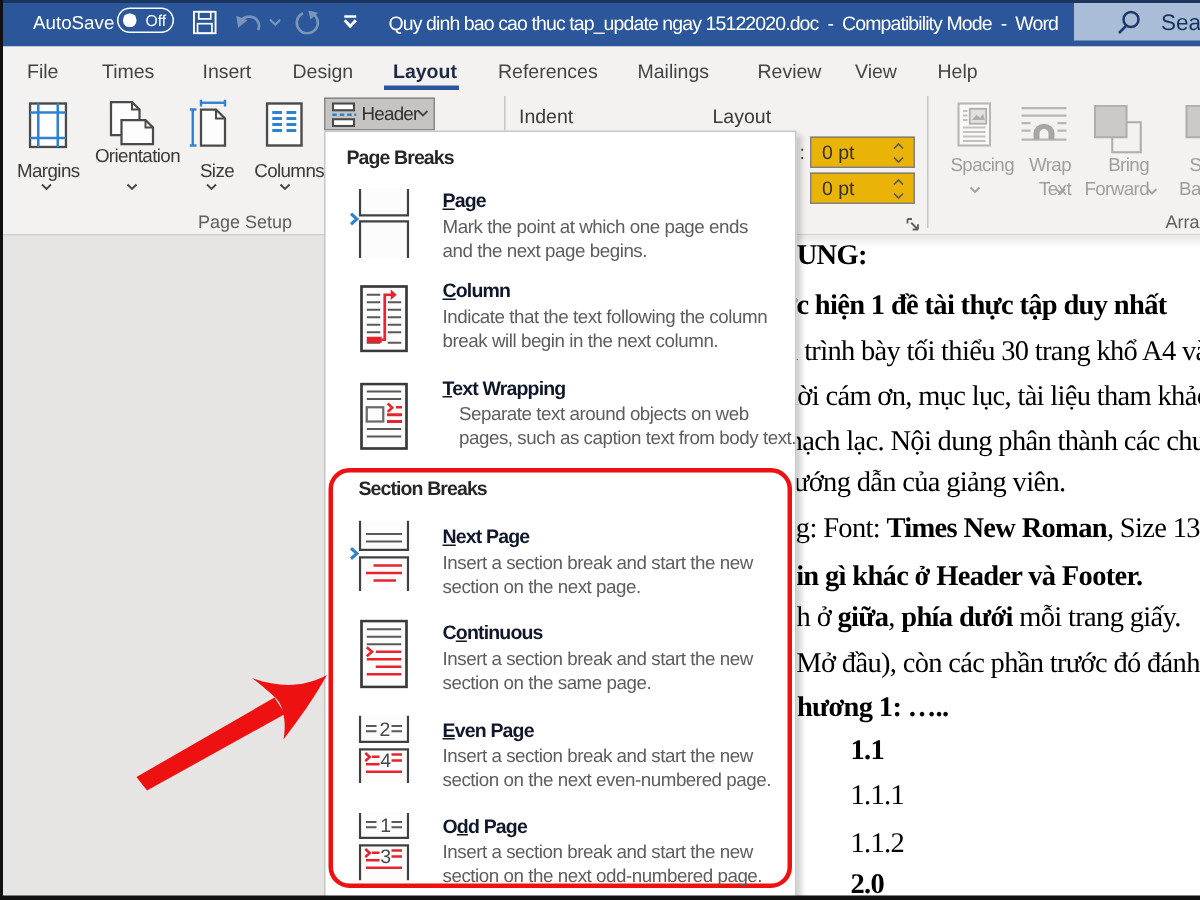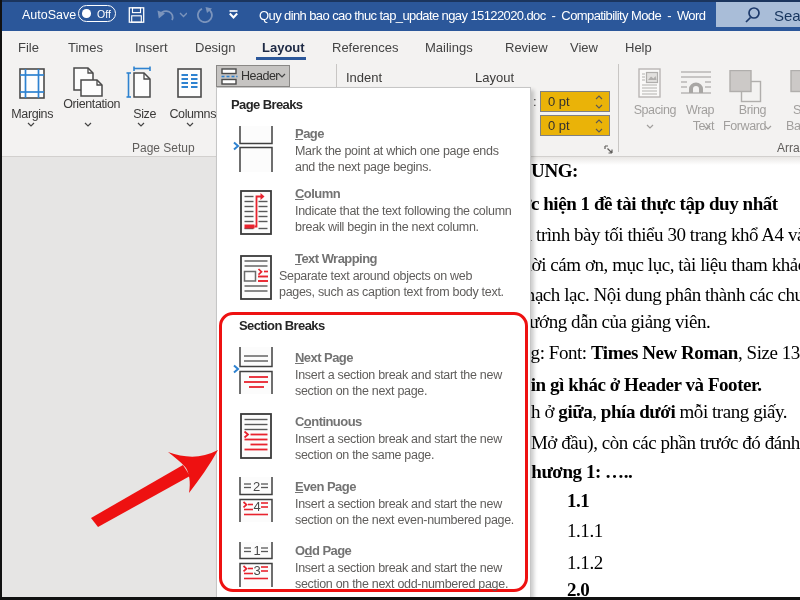--- a/index.html
+++ b/index.html
@@ -36,21 +36,21 @@
 .gray{color:#a19f9d;}
 
 #breaksbtn{left:216px;top:65px;width:74px;height:22px;background:#c6c4c2;border:1px solid #8a8886;box-sizing:border-box;}
 #breakslbl{left:241px;top:69px;font-size:12.5px;letter-spacing:-0.5px;color:#323130;}
 
 #page{left:529px;top:157px;width:271px;height:440px;background:#fff;overflow:hidden;}
 .dl{position:absolute;white-space:nowrap;font-family:"Liberation Serif",serif;font-size:19px;letter-spacing:-0.45px;color:#000;}
 
 #panel{left:216px;top:87px;width:315px;height:513px;background:#fff;border:1px solid #c6c6c6;box-sizing:border-box;box-shadow:3px 3px 4px rgba(0,0,0,0.2);z-index:10;}
 .mhead{position:absolute;font-size:13px;font-weight:bold;letter-spacing:-0.6px;color:#262626;}
-.mtitle{position:absolute;font-size:13px;font-weight:bold;letter-spacing:-0.55px;color:#737373;white-space:nowrap;}
+.mtitle{position:absolute;font-size:13px;font-weight:bold;letter-spacing:-0.55px;color:#0f172a;white-space:nowrap;}
 .mdesc{position:absolute;font-size:12.5px;letter-spacing:-0.3px;color:#5f5d5b;line-height:15.5px;white-space:nowrap;}
 .u{text-decoration:underline;}
 
 #redbox{left:219px;top:312px;width:309px;height:280px;border:3px solid #ee1111;border-radius:14px;box-sizing:border-box;z-index:20;}
 #redarrow{left:85px;top:438px;z-index:21;}
 </style>
 </head>
 <body>
 <div class="abs" id="titlebar"></div>
 <div class="abs" id="topline"></div>
@@ -324,21 +324,21 @@
   </g>
   <rect x="4.5" y="16.5" width="11" height="9.5" fill="none" stroke="#6a6a6a" stroke-width="1.5"></rect>
   <g stroke="#e8232e" fill="none">
     <path d="M18.5 14 l3 2.8 l-3 2.8" stroke-width="1.7"></path>
     <line x1="24" y1="16.5" x2="28" y2="16.5" stroke-width="1.7"></line>
     <line x1="18" y1="21.5" x2="28" y2="21.5" stroke-width="1.9"></line>
     <line x1="18" y1="26" x2="28" y2="26" stroke-width="1.9"></line>
   </g>
 </svg>
 <div class="mtitle" style="left:295px;top:251px;z-index:11"><span class="u">T</span>ext Wrapping</div>
-<div class="mdesc" style="left:279px;top:269px;z-index:11">Separate text around objects on web<br>pages, such as caption text from body text.</div>
+<div class="mdesc" style="left:306px;top:269px;z-index:11">Separate text around objects on web<br>pages, such as caption text from body text.</div>
 
 <div class="mhead" style="left:239px;top:318px;z-index:21">Section Breaks</div>
 
 <svg class="abs" style="left:239px;top:347px;z-index:21" width="34" height="47" viewBox="0 0 34 47">
   <path d="M1 0 L1 19.5 L33 19.5 L33 0" fill="#fcfcfc" stroke="#404040" stroke-width="1.5"></path>
   <path d="M1 47 L1 24.5 L33 24.5 L33 47" fill="#fcfcfc" stroke="#404040" stroke-width="1.5"></path>
   <g stroke="#595959" stroke-width="1.4">
       <line x1="5" y1="9" x2="29" y2="9"></line>
       <line x1="5" y1="14" x2="29" y2="14"></line>
     </g>

